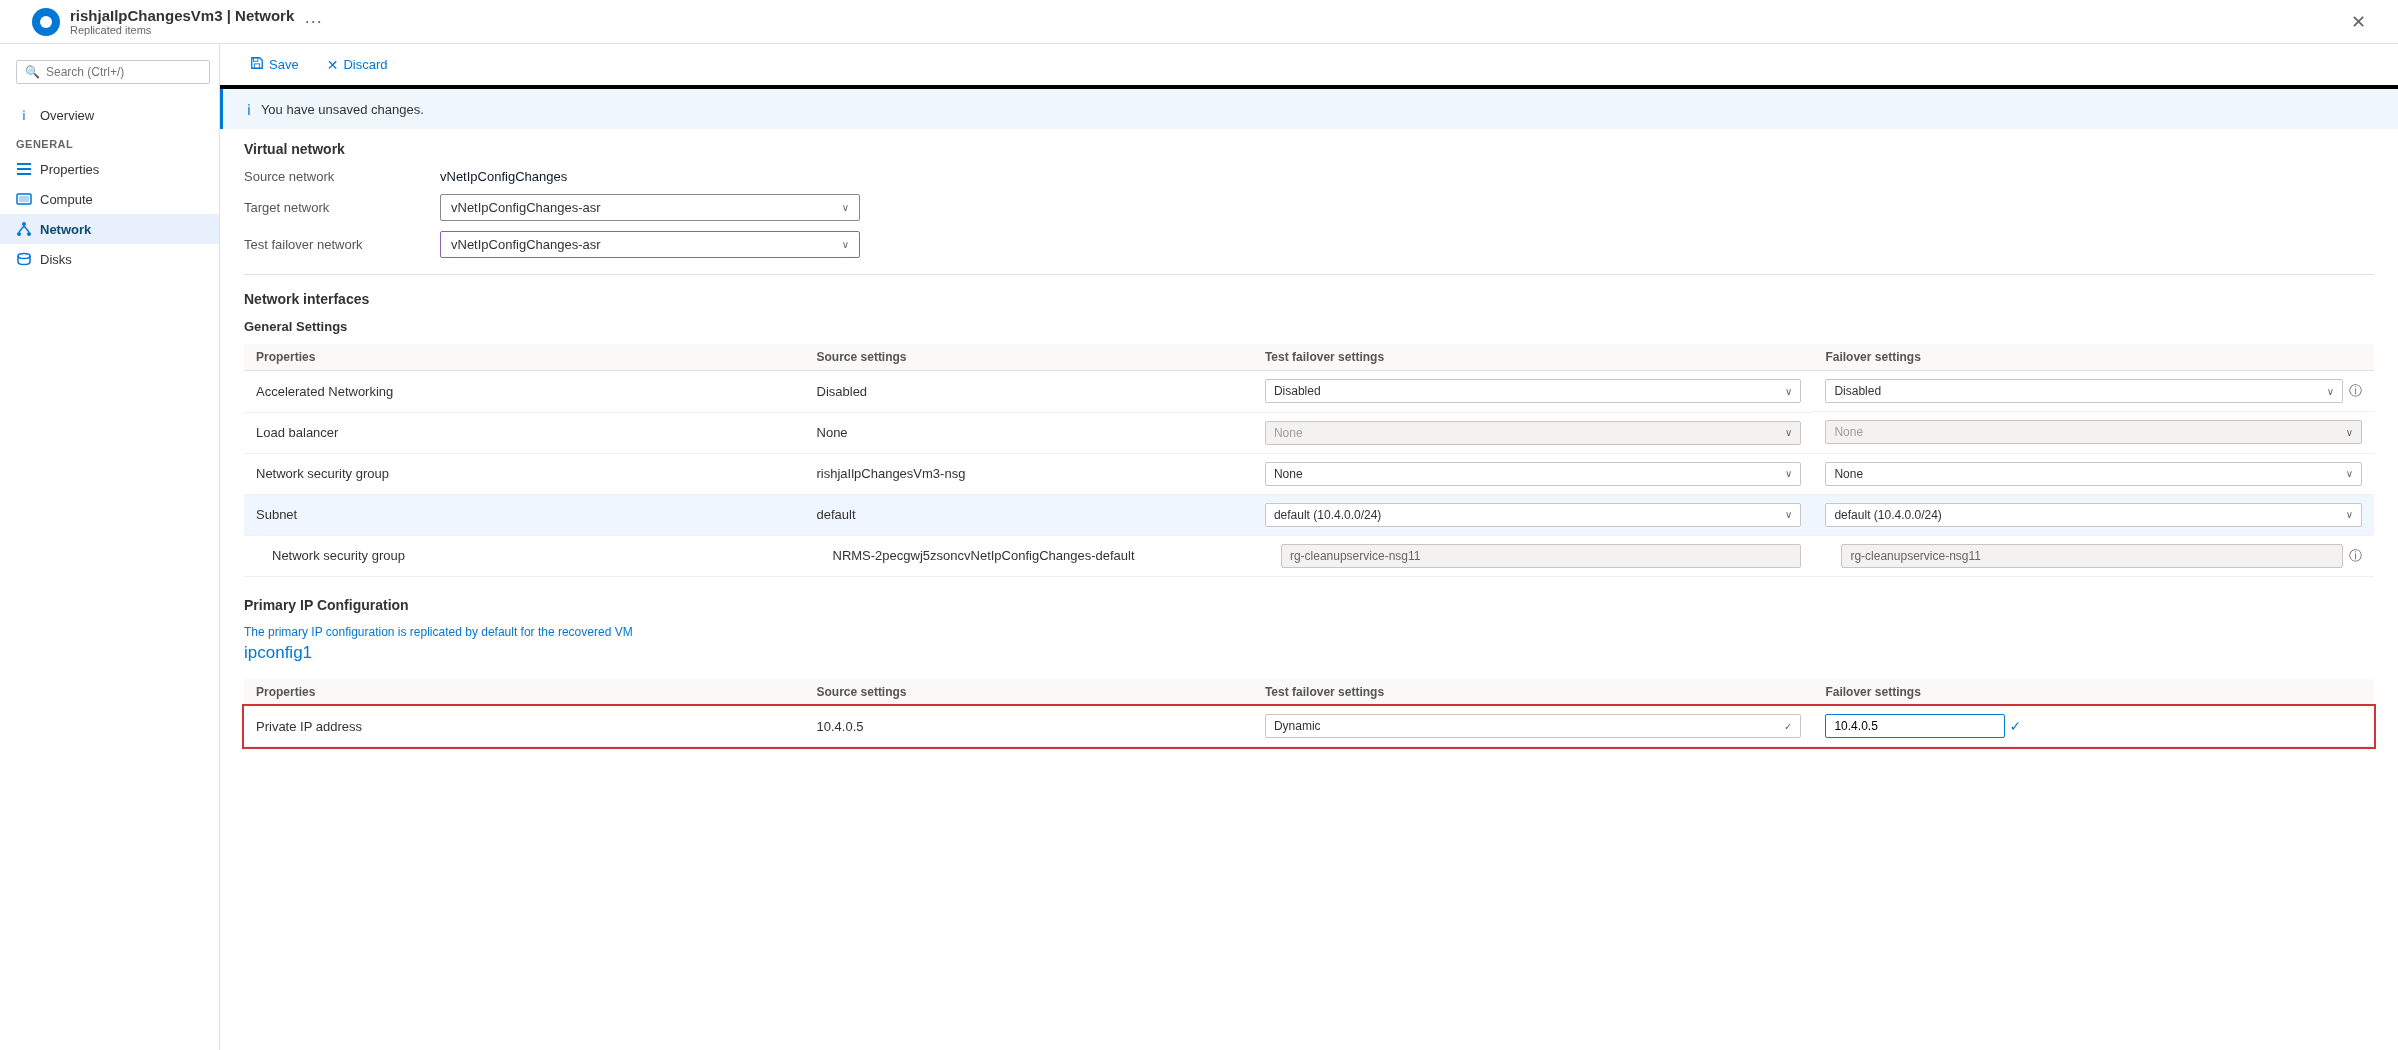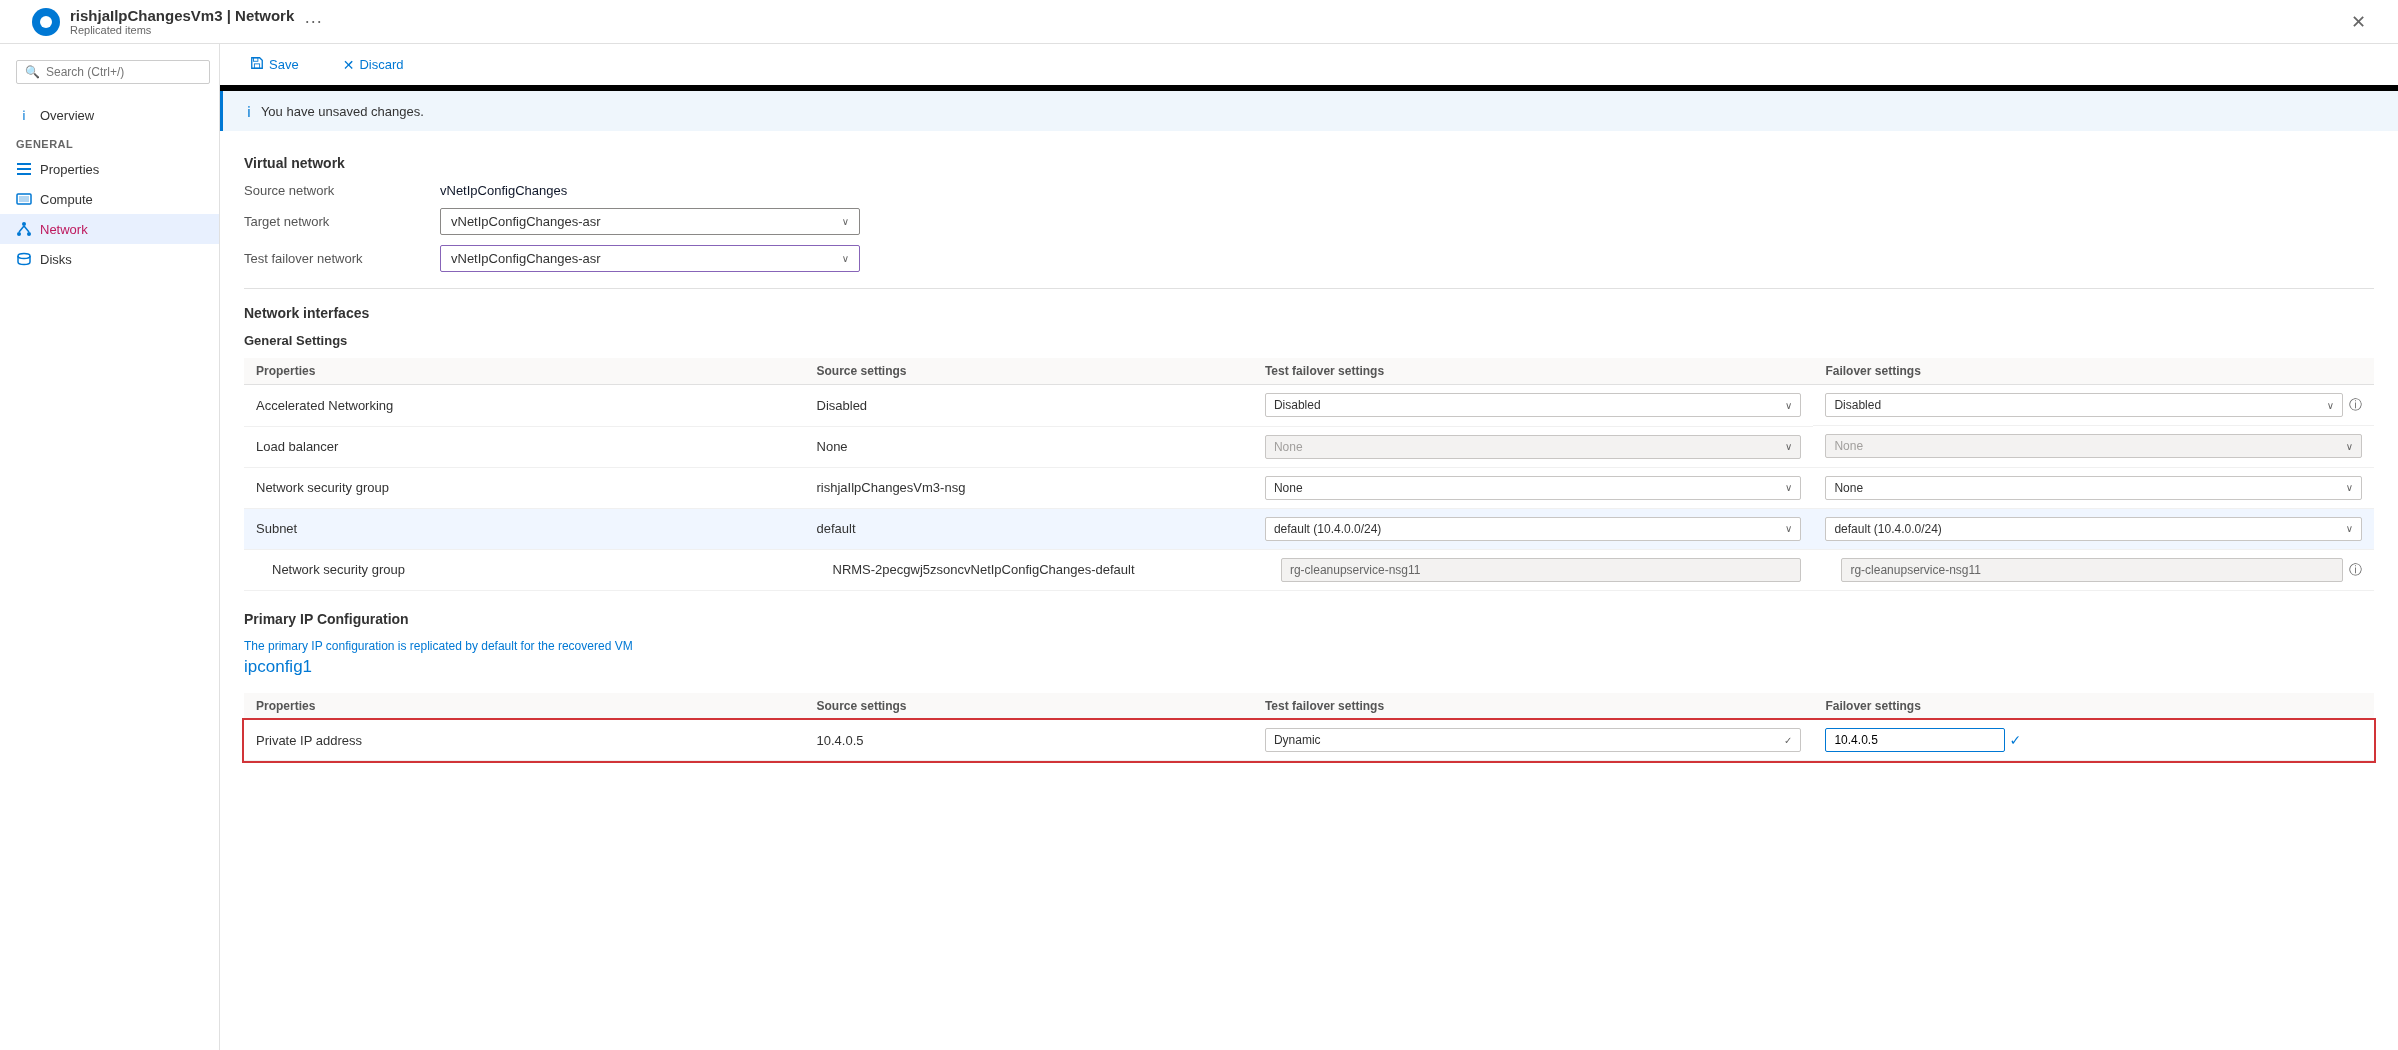--- a/index.html
+++ b/index.html
@@ -30,48 +30,48 @@
     .sidebar-search {
       display: flex; align-items: center; border: 1px solid #ccc;
       border-radius: 2px; margin: 4px 8px 8px; padding: 4px 8px; gap: 6px;
     }
     .sidebar-search input { border: none; outline: none; font-size: 12px; flex: 1; }
 
     .sidebar-item {
       display: flex; align-items: center; gap: 8px;
       padding: 7px 16px; cursor: pointer; color: #333; font-size: 13px;
     }
-    .sidebar-item.active { background: #e8f0fe; color: #be185d; font-weight: 400; }
+    .sidebar-item.active { background: #e8f0fe; color: #0c4a6e; font-weight: 700; }
     .sidebar-item .icon { width: 16px; height: 16px; display: flex; align-items: center; justify-content: center; flex-shrink: 0; }
     .sidebar-section-label { font-size: 11px; font-weight: 600; color: #666; padding: 8px 16px 4px; text-transform: uppercase; letter-spacing: 0.5px; }
 
     
     .toolbar {
-      display: flex; align-items: center; gap: 32px;
-      padding: 8px 24px; border-bottom: 6px solid #000000; background: #fff;
+      display: flex; align-items: center; gap: 16px;
+      padding: 8px 24px; border-bottom: 4px solid #000000; background: #fff;
     }
     .toolbar-btn {
       display: flex; align-items: center; gap: 5px;
       background: none; border: none; cursor: pointer;
       font-size: 13px; color: #0078d4; padding: 4px 6px;
     }
     .toolbar-btn .icon { font-size: 14px; }
 
     
     .content { flex: 1; overflow-y: auto; padding: 0; }
 
     
     .info-banner {
       display: flex; align-items: center; gap: 10px;
       background: #eff6fc; border-left: 3px solid #0078d4;
       padding: 10px 24px; font-size: 13px; color: #333;
     }
     .info-icon { color: #0078d4; font-size: 15px; }
 
-    .content-body { padding: 24px 24px; }
+    .content-body { padding: 12px 24px; }
 
     
     .section-title { font-size: 14px; font-weight: 600; color: #333; margin-bottom: 12px; }
 
     .form-row { display: flex; align-items: center; margin-bottom: 10px; gap: 16px; }
     .form-label { min-width: 180px; color: #555; font-size: 13px; }
     .form-value { color: #0f172a; font-size: 13px; }
 
     .dropdown-select {
       display: flex; align-items: center; justify-content: space-between;

